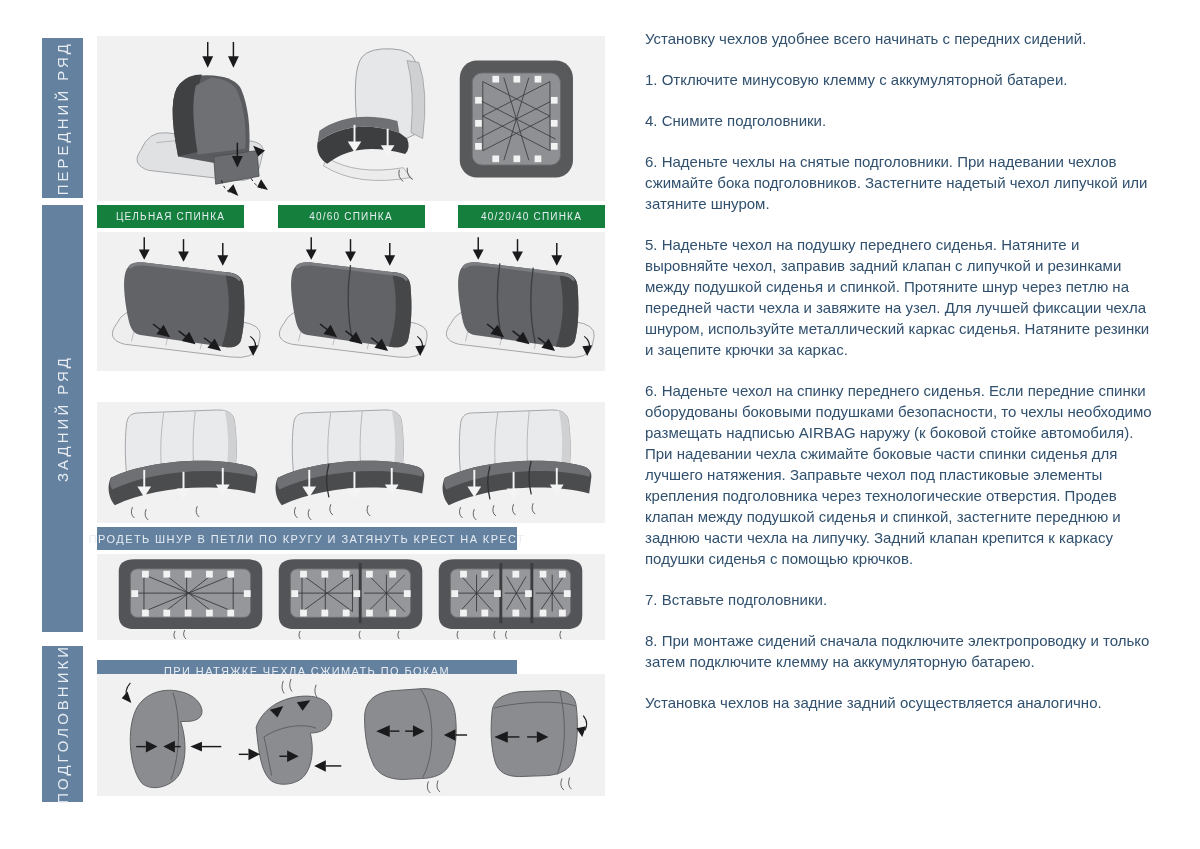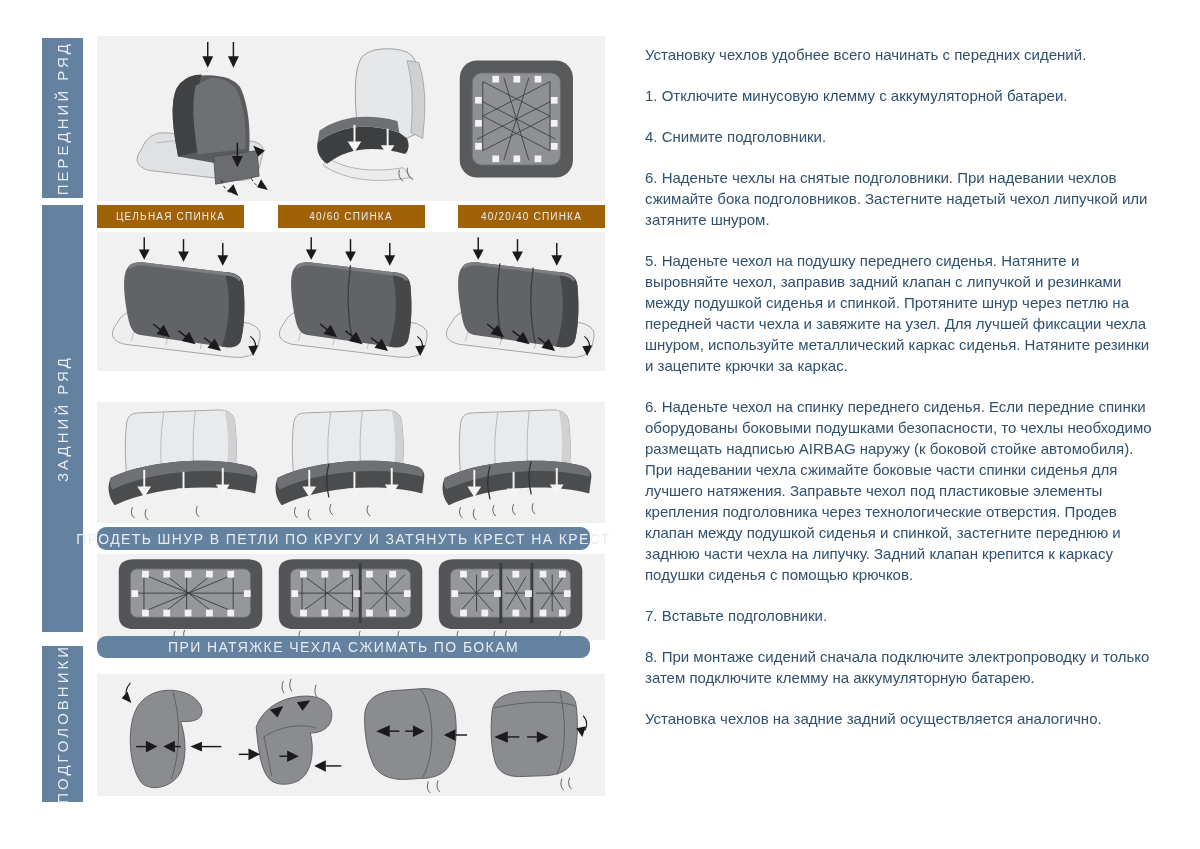--- a/index.html
+++ b/index.html
@@ -8,26 +8,26 @@
   
   .vbar{position:absolute;left:42px;width:41px;background:#64819f;
         display:flex;align-items:center;justify-content:center;}
   .vbar span{writing-mode:vertical-rl;transform:rotate(180deg);color:#e7edf3;
         font-size:15px;letter-spacing:3px;white-space:nowrap;font-weight:400;}
   
   .panel{position:absolute;left:97px;width:508px;background:#f1f1f2;
         display:flex;align-items:center;justify-content:space-between;box-sizing:border-box;}
   
   .chip-row{position:absolute;left:97px;width:508px;height:23px;display:flex;justify-content:space-between;}
-  .chip{width:147px;height:23px;background:#a16207;color:#e7edf3;font-size:10px;
+  .chip{width:147px;height:23px;background:#15803d;color:#e7edf3;font-size:10px;
         letter-spacing:1.2px;display:flex;align-items:center;justify-content:center;white-space:nowrap;}
-  .banner{position:absolute;left:97px;width:493px;height:23px;background:#64819f;color:#e7edf3;
-        font-size:14px;letter-spacing:1.4px;display:flex;align-items:center;justify-content:center;white-space:nowrap;border-radius:9px;}
+  .banner{position:absolute;left:97px;width:420px;height:23px;background:#64819f;color:#e7edf3;
+        font-size:11px;letter-spacing:1.4px;display:flex;align-items:center;justify-content:center;white-space:nowrap;}
   
-  .text-col{position:absolute;left:645px;top:28px;width:515px;margin-top:16px;}
+  .text-col{position:absolute;left:645px;top:28px;width:515px;}
   .text-col p{margin:0 0 20px 0;font-size:15px;line-height:1.4;color:#30506e;}
   svg{display:block;}
 </style>
 </head>
 <body>
 
 <div class="page">
 
   <div class="vbar" style="top:38px;height:160px;">
     <span>ПЕРЕДНИЙ РЯД</span>
@@ -343,21 +343,21 @@
           <rect x="97" y="36" width="7" height="7"></rect>
       </g>
       <path d="M28,78 q-3,6 2,10 M66,78 q-3,6 2,10 M78,78 q-3,6 2,10 M134,78 q-3,6 2,10" fill="none" stroke="#5e6062"></path>
     </svg>
   </div>
 
   <div class="vbar" style="top:646px;height:156px;">
     <span>ПОДГОЛОВНИКИ</span>
   </div>
 
-  <div class="banner" style="top:636px;height:22px;">ПРИ НАТЯЖКЕ ЧЕХЛА СЖИМАТЬ ПО БОКАМ</div>
+  <div class="banner" style="top:660px;height:22px;">ПРИ НАТЯЖКЕ ЧЕХЛА СЖИМАТЬ ПО БОКАМ</div>
 
   <div class="panel" style="top:674px;height:122px;padding:0 16px;">
 
     <svg viewBox="0 0 120 120" width="116" height="118">
       <path d="M18,6 q-7,8 -3,16" fill="none" stroke="#1a1a1c" stroke-width="1.1"></path>
       <polygon points="19,27 9,22 15,15" fill="#1a1a1c"></polygon>
       <path d="M30,110 C18,96 14,60 22,38 C28,20 46,12 64,14 C80,16 90,24 92,34 C93,42 86,46 76,46 L70,46 C76,64 76,84 70,98 C64,112 42,120 30,110 Z" fill="#8a8c8f" stroke="#5c5e60"></path>
       <path d="M62,16 C70,40 70,80 60,106" stroke="#5c5e60" fill="none"></path>
       <g fill="#1a1a1c" stroke="#1a1a1c" stroke-width="1.5">
         <line x1="24" y1="72" x2="34" y2="72"></line>

